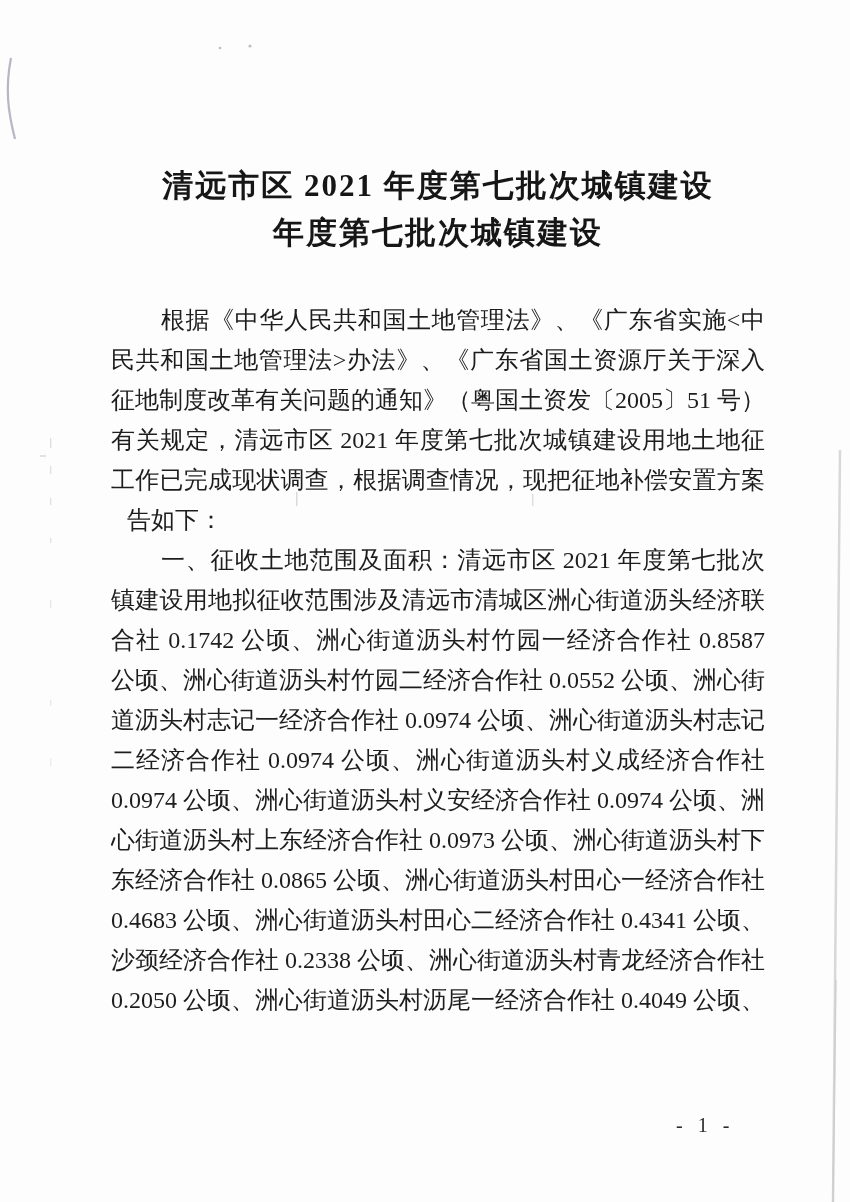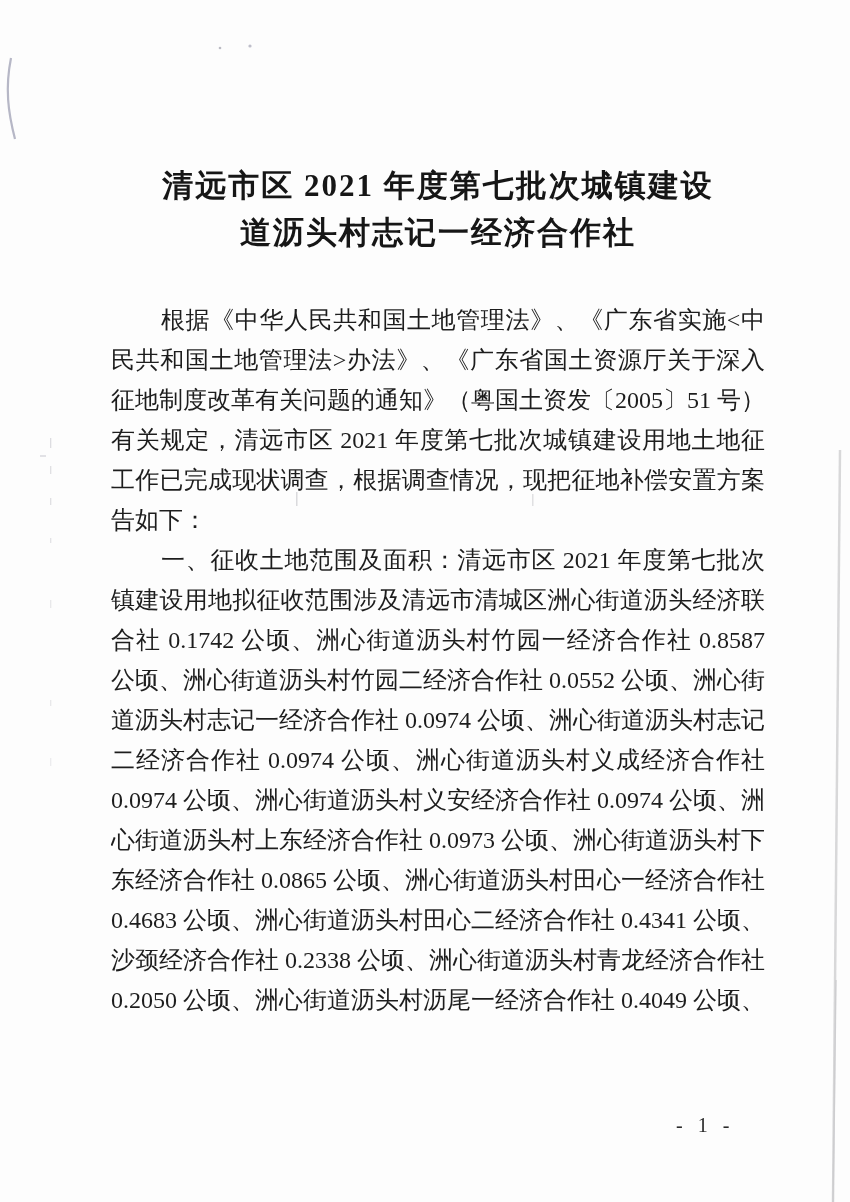--- a/index.html
+++ b/index.html
@@ -33,21 +33,21 @@
     font-size: 24px;
     line-height: 40px;
   }
   .bline {
     height: 40px;
     overflow: hidden;
     text-align: justify;
     text-align-last: justify;
   }
   .bline.indent { text-indent: 50px; }
-  .bline.short  { text-align-last: left; }
+  .bline.short  { text-align-last: left; margin-left: 16px; }
   .pagenum {
     position: absolute;
     left: 676px;
     top: 1114px;
     font-size: 20px;
     letter-spacing: 5px;
     color: #2b2b2b;
   }
 </style>
 </head>
@@ -68,21 +68,21 @@
     <rect x="50" y="498" width="1.3" height="7" fill="#c3c3ca" opacity="0.5"></rect>
     <rect x="50" y="538" width="1.3" height="5" fill="#c3c3ca" opacity="0.45"></rect>
     <rect x="50" y="600" width="1.3" height="8" fill="#c8c8ce" opacity="0.4"></rect>
     <rect x="50" y="700" width="1.3" height="6" fill="#c8c8ce" opacity="0.4"></rect>
     <rect x="50" y="758" width="1.3" height="8" fill="#cbcbd0" opacity="0.35"></rect>
     <rect x="40" y="455" width="6" height="2" fill="#b9b9c2" opacity="0.4"></rect>
   </svg>
 
   <div class="title">
     <div>清远市区 2021 年度第七批次城镇建设</div>
-    <div>道沥头村志记一经济合作社</div>
+    <div>年度第七批次城镇建设</div>
   </div>
 
   <div class="doc-body">
     <div class="bline indent">根据《中华人民共和国土地管理法》、《广东省实施&lt;中华人</div>
     <div class="bline">民共和国土地管理法&gt;办法》、《广东省国土资源厅关于深入开展</div>
     <div class="bline">征地制度改革有关问题的通知》（粤国土资发〔2005〕51 号）的</div>
     <div class="bline">有关规定，清远市区 2021 年度第七批次城镇建设用地土地征收</div>
     <div class="bline">工作已完成现状调查，根据调查情况，现把征地补偿安置方案公</div>
     <div class="bline short">告如下：</div>
     <div class="bline indent">一、征收土地范围及面积：清远市区 2021 年度第七批次城</div>

